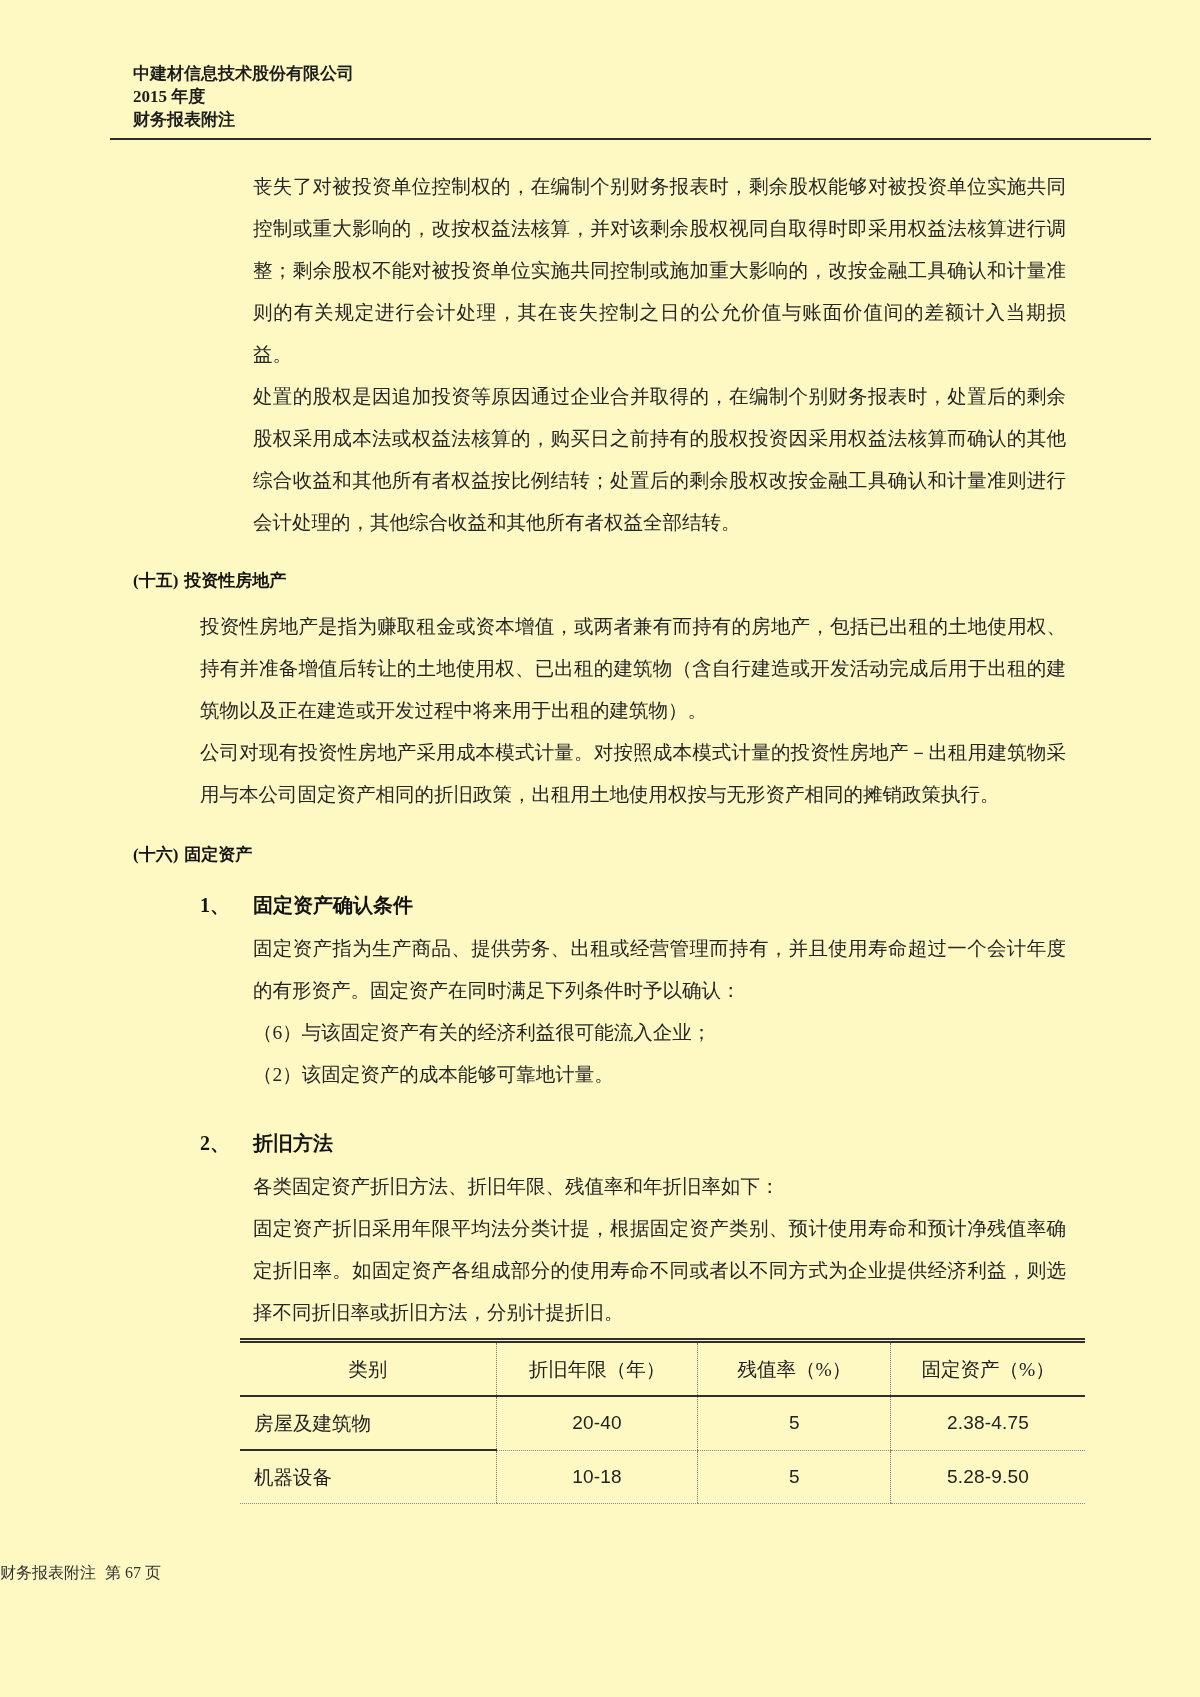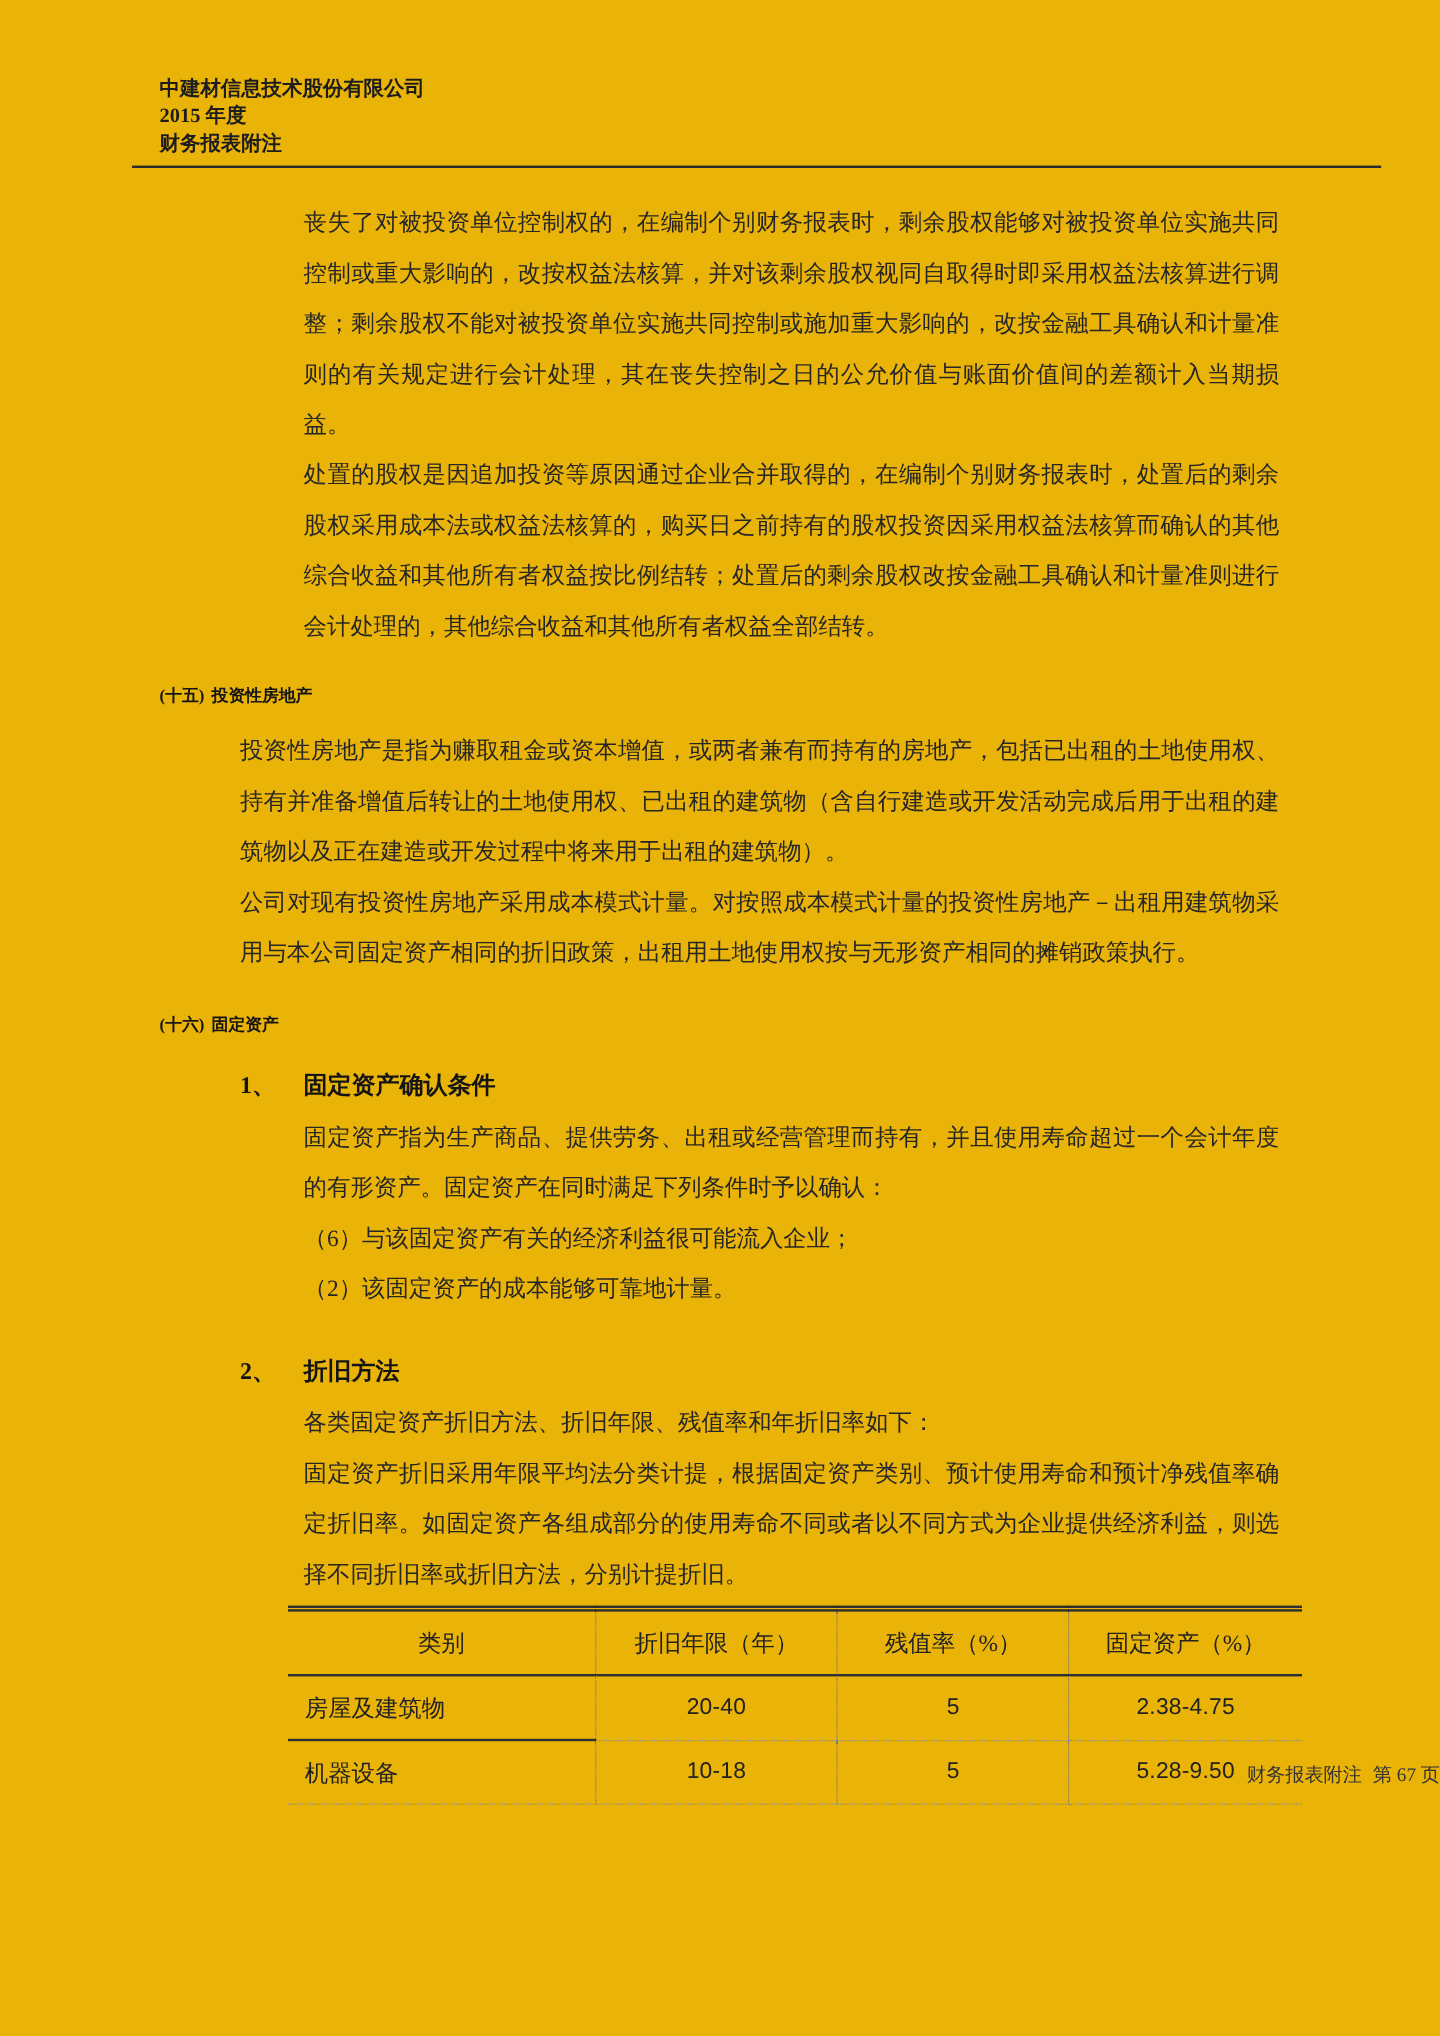--- a/index.html
+++ b/index.html
@@ -1,36 +1,36 @@
 <!DOCTYPE html>
 <html lang="zh"><head>
 <meta charset="utf-8">
 <style>
   html,body{margin:0;padding:0;background:#ffffff;}
   .page{
     position:relative;
     width:1200px;height:1697px;
     margin:0 auto;
-    background:#eab308;
+    background:#fef9c3;
     box-sizing:border-box;
     padding:62px 49px 0 110px;
     overflow:hidden;
     font-family:"Liberation Serif","DejaVu Serif",serif;
     color:#262626;
     -webkit-font-smoothing:antialiased;
   }
   
   .doc-header{margin-left:23px;font-size:17px;font-weight:700;line-height:23px;color:#1d1d1d;}
   .header-rule{margin-top:7px;border-bottom:2.5px solid #2b2b2b;}
   
   p{margin:0;font-size:19.5px;line-height:42px;text-align:justify;text-justify:inter-ideograph;}
   .intro{margin:26px 85px 0 143px;}
   
   .sec{margin-top:16px;}
-  .sec-head{display:flex;margin-left:23px;font-weight:700;font-size:14px;line-height:42px;color:#141414;}
+  .sec-head{display:flex;margin-left:23px;font-weight:700;font-size:17px;line-height:42px;color:#141414;}
   .sec-num{flex:0 0 auto;margin-right:6px;}
   .sec-body{margin:4px 85px 0 90px;}
   .sec-fixed{margin-top:18px;}
   .subsec{margin-top:8px;}
   .subsec-gap{margin-top:26px;}
   .sub-head{display:flex;margin-left:90px;font-weight:700;font-size:20px;line-height:42px;color:#141414;}
   .sub-num{flex:0 0 53px;}
   .sub-body{margin:2px 85px 0 143px;}
   
   table.dep{
@@ -50,22 +50,22 @@
   }
   table.dep th{border-bottom:2px solid #2f2f2f;}
   table.dep th + th, table.dep td + td{border-left:1px dotted #777;}
   table.dep tbody td.cat{text-align:left;padding-left:14px;}
   table.dep tbody tr.r1 td{border-bottom:1px dotted #8a8a8a;}
   table.dep tbody tr.r1 td.cat{border-bottom:2px solid #2f2f2f;}
   table.dep tbody tr.r2 td{border-bottom:1px dotted #8a8a8a;}
   table.dep td.num{font-family:"Liberation Sans","DejaVu Sans",sans-serif;font-size:19px;letter-spacing:.2px;}
   
   .page-footer{
-    position:absolute;left:0;right:0;top:1469px;
-    text-align:right;font-size:16px;color:#333;
+    position:absolute;left:0;right:0;top:1563px;
+    text-align:left;font-size:16px;color:#333;
   }
   .page-footer .part{display:inline-block;}
   .page-footer .part + .part{margin-left:9px;}
 </style>
 </head>
 <body>
 
 <div class="page">
 
   <header class="doc-header">

